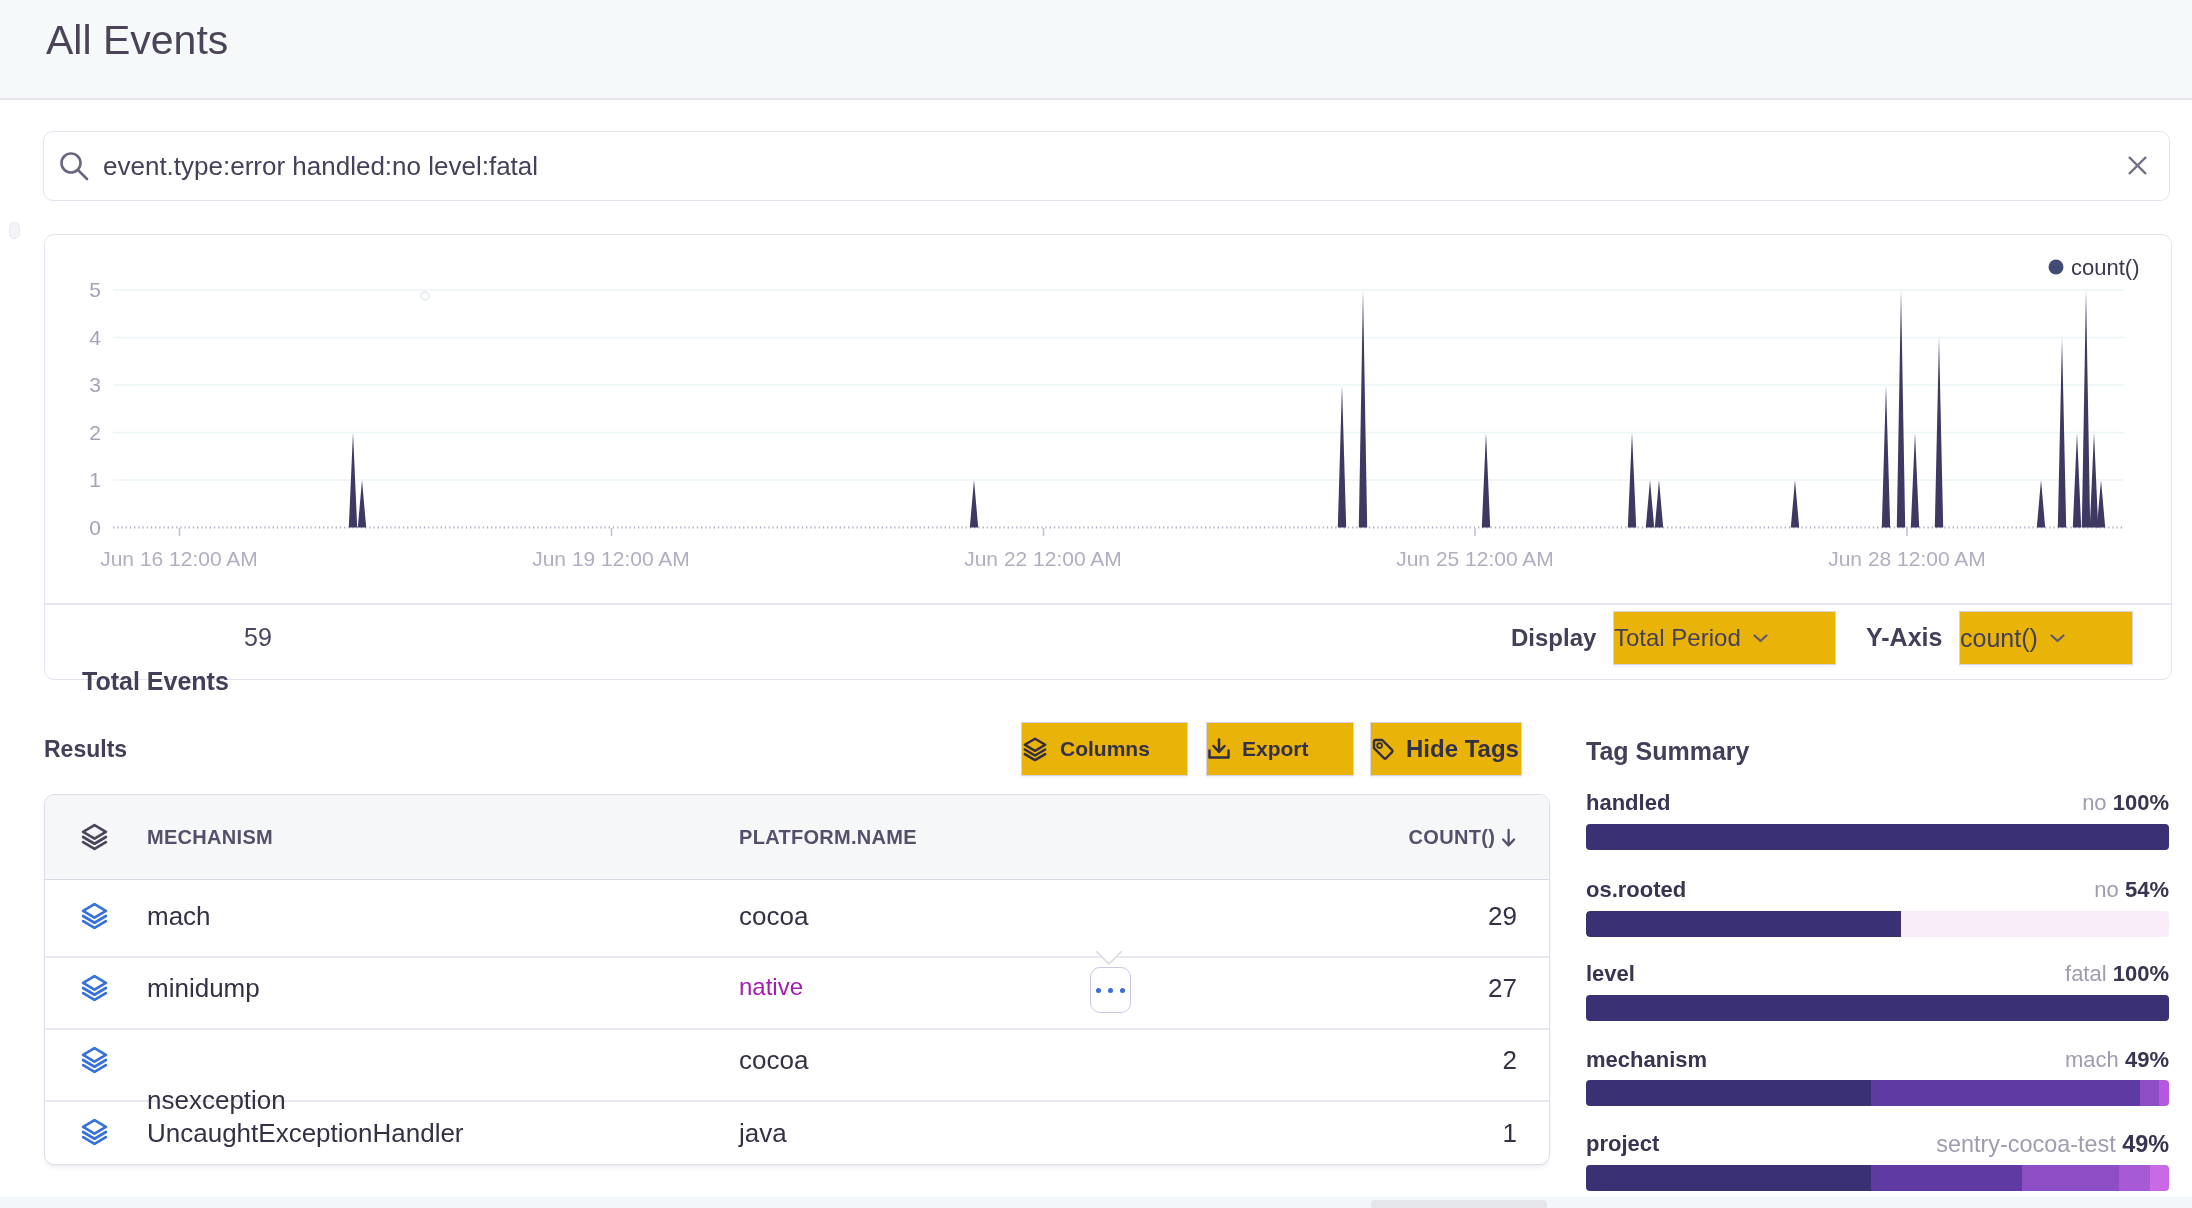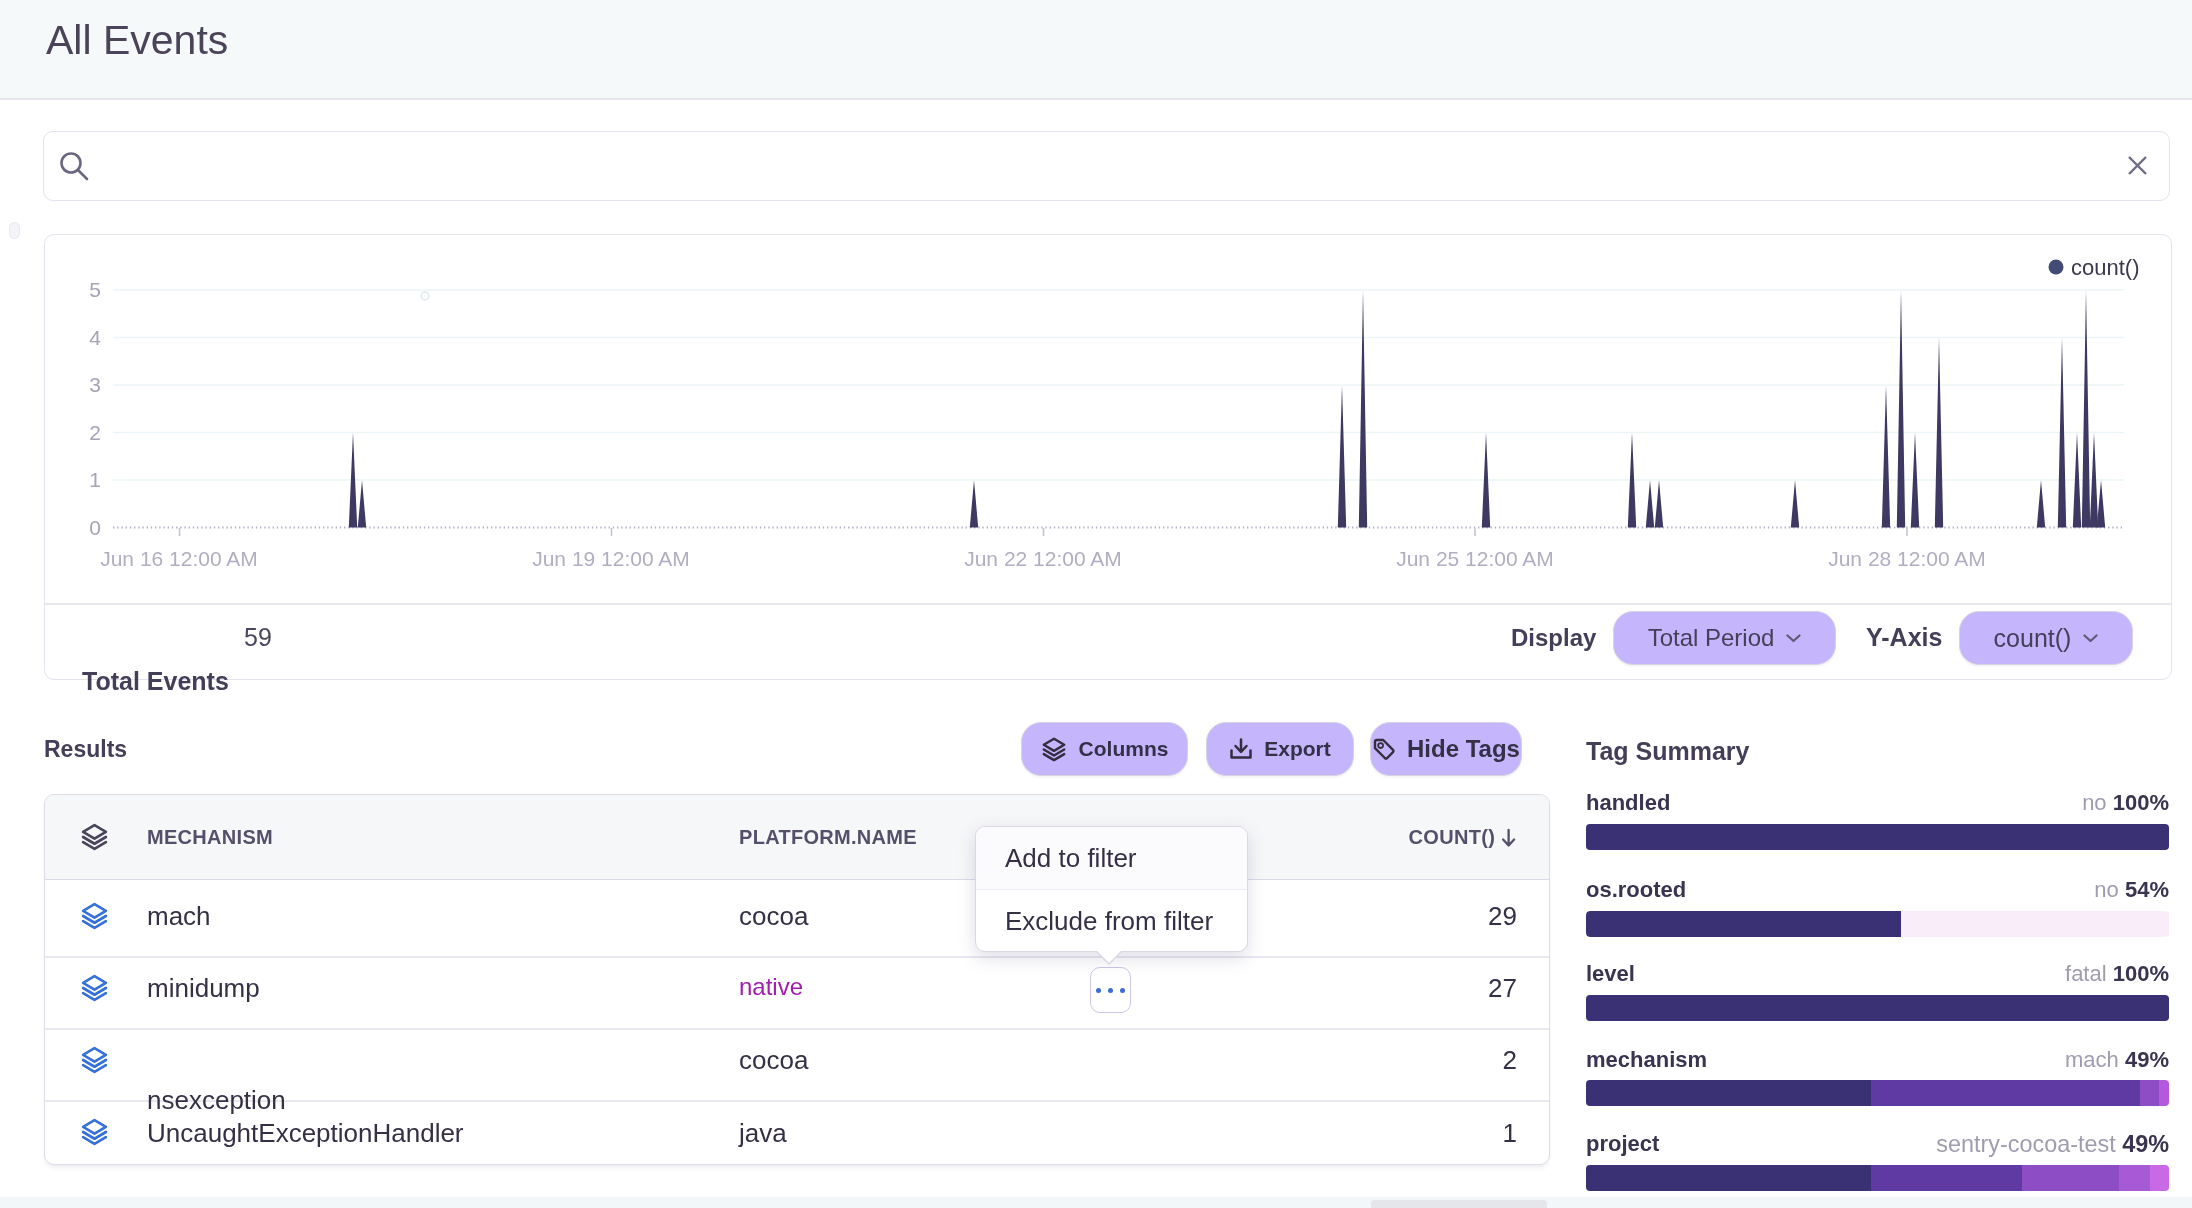--- a/index.html
+++ b/index.html
@@ -1,35 +1,36 @@
 <!DOCTYPE html>
 <html><head>
 <meta charset="utf-8">
 <style>
   * { margin:0; padding:0; box-sizing:border-box; }
   html,body { width:2192px; height:1208px; background:#fff; font-family:"Liberation Sans", sans-serif; overflow:hidden; }
   #page { position:relative; width:2192px; height:1208px; background:#fff; }
   .abs { position:absolute; }
   .bold { font-weight:bold; }
-  .btn { position:absolute; background:#c4b5fd; border:1.5px solid #d8d3e2; border-radius:20px; box-shadow:0 2px 1px rgba(70,60,100,0.05); display:flex; align-items:center; justify-content:center; color:#343046; }
+  .btn { position:absolute; background:#eab308; border:1.5px solid #d8d3e2; border-radius:0; box-shadow:0 2px 1px rgba(70,60,100,0.05); display:flex; align-items:center; justify-content:flex-start; color:#343046; }
 </style>
 </head>
 <body>
 <div id="page">
 
   <div class="abs" style="left:0;top:0;width:2192px;height:100px;background:#f5f9f9;border-bottom:2px solid #e8e5ee;"></div>
   <div class="abs" style="left:46px;top:17px;font-size:41px;color:#4b4458;">All Events</div>
 
   <div class="abs" style="left:9px;top:222px;width:11px;height:17px;border-radius:6px;background:#f4f3f7;border:1px solid #e9e6ee;"></div>
 
   <div class="abs" style="left:43px;top:131px;width:2127px;height:70px;background:#fff;border:1.5px solid #e5e2ee;border-radius:10px;"></div>
   <svg class="abs" style="left:58px;top:150px;" width="32" height="32" viewBox="0 0 32 32" fill="none">
     <circle cx="13" cy="13" r="9.5" stroke="#6b6680" stroke-width="2.6"></circle>
     <line x1="20" y1="20" x2="29" y2="29" stroke="#6b6680" stroke-width="2.6" stroke-linecap="round"></line>
   </svg>
+  <div class="abs" style="left:103px;top:131px;height:70px;line-height:70px;font-size:26px;color:#46405a;">event.type:error handled:no level:fatal</div>
   <svg class="abs" style="left:2127px;top:155px;" width="21" height="21" viewBox="0 0 21 21">
     <line x1="2" y1="2" x2="19" y2="19" stroke="#716c85" stroke-width="2.4"></line>
     <line x1="19" y1="2" x2="2" y2="19" stroke="#716c85" stroke-width="2.4"></line>
   </svg>
 
   <div class="abs" style="left:44px;top:234px;width:2128px;height:446px;background:#fff;border:1.5px solid #e5e2ee;border-radius:10px;"></div>
   <svg class="abs" style="left:0;top:0;" width="2192" height="700" viewBox="0 0 2192 700">
 
     <g stroke="#ebf4f6" stroke-width="1.6">
       <line x1="113" y1="290" x2="2124" y2="290"></line>
@@ -178,25 +179,20 @@
     <path d="M14 3 L25 9.5 L14 16 L3 9.5 Z" stroke="#3671d9" stroke-width="2.6" stroke-linejoin="round"></path>
     <path d="M3 14.5 L14 21 L25 14.5" stroke="#3671d9" stroke-width="2.6" stroke-linejoin="round" stroke-linecap="round"></path>
     <path d="M3 19.5 L14 26 L25 19.5" stroke="#3671d9" stroke-width="2.6" stroke-linejoin="round" stroke-linecap="round"></path>
   </svg>
 
   <div class="abs" style="left:1090px;top:967px;width:41px;height:46px;background:#fff;border:1.5px solid #ccc6e4;border-radius:10px;"></div>
   <div class="abs" style="left:1096px;top:988px;width:5px;height:5px;border-radius:50%;background:#3b6bd7;"></div>
   <div class="abs" style="left:1108px;top:988px;width:5px;height:5px;border-radius:50%;background:#3b6bd7;"></div>
   <div class="abs" style="left:1120px;top:988px;width:5px;height:5px;border-radius:50%;background:#3b6bd7;"></div>
 
-  <div class="abs" style="left:975px;top:826px;width:273px;height:126px;background:#fff;border:1.5px solid #dcd7e5;border-radius:10px;box-shadow:0 6px 18px rgba(80,70,120,0.18);">
-    <div style="position:absolute;left:0;top:0;width:100%;height:63px;background:#fbfafc;border-bottom:1.5px solid #eceaf2;border-radius:9px 9px 0 0;"></div>
-    <div style="position:absolute;left:29px;top:0;height:63px;line-height:63px;font-size:26px;color:#363046;">Add to filter</div>
-    <div style="position:absolute;left:29px;top:63px;height:63px;line-height:63px;font-size:26px;color:#363046;">Exclude from filter</div>
-  </div>
   <svg class="abs" style="left:1096px;top:951px;" width="26" height="14" viewBox="0 0 26 14">
     <path d="M0 0 L13 13 L26 0 Z" fill="#fff"></path>
     <path d="M0 0 L13 13 L26 0" fill="none" stroke="#dcd7e5" stroke-width="1.5"></path>
   </svg>
 
   <div class="abs bold" style="left:1586px;top:737px;font-size:25px;color:#443e58;">Tag Summary</div>
 
   <div class="abs bold" style="left:1586px;top:790px;font-size:22px;color:#3a3450;">handled</div>
   <div class="abs" style="left:2169px;top:790px;font-size:22px;color:#a09cb0;transform:translateX(-100%);white-space:nowrap;">no <b style="color:#3a3450;">100%</b></div>
   <div class="abs" style="left:1586px;top:824px;width:583px;height:26px;border-radius:4px;background:#3a3175;"></div>

